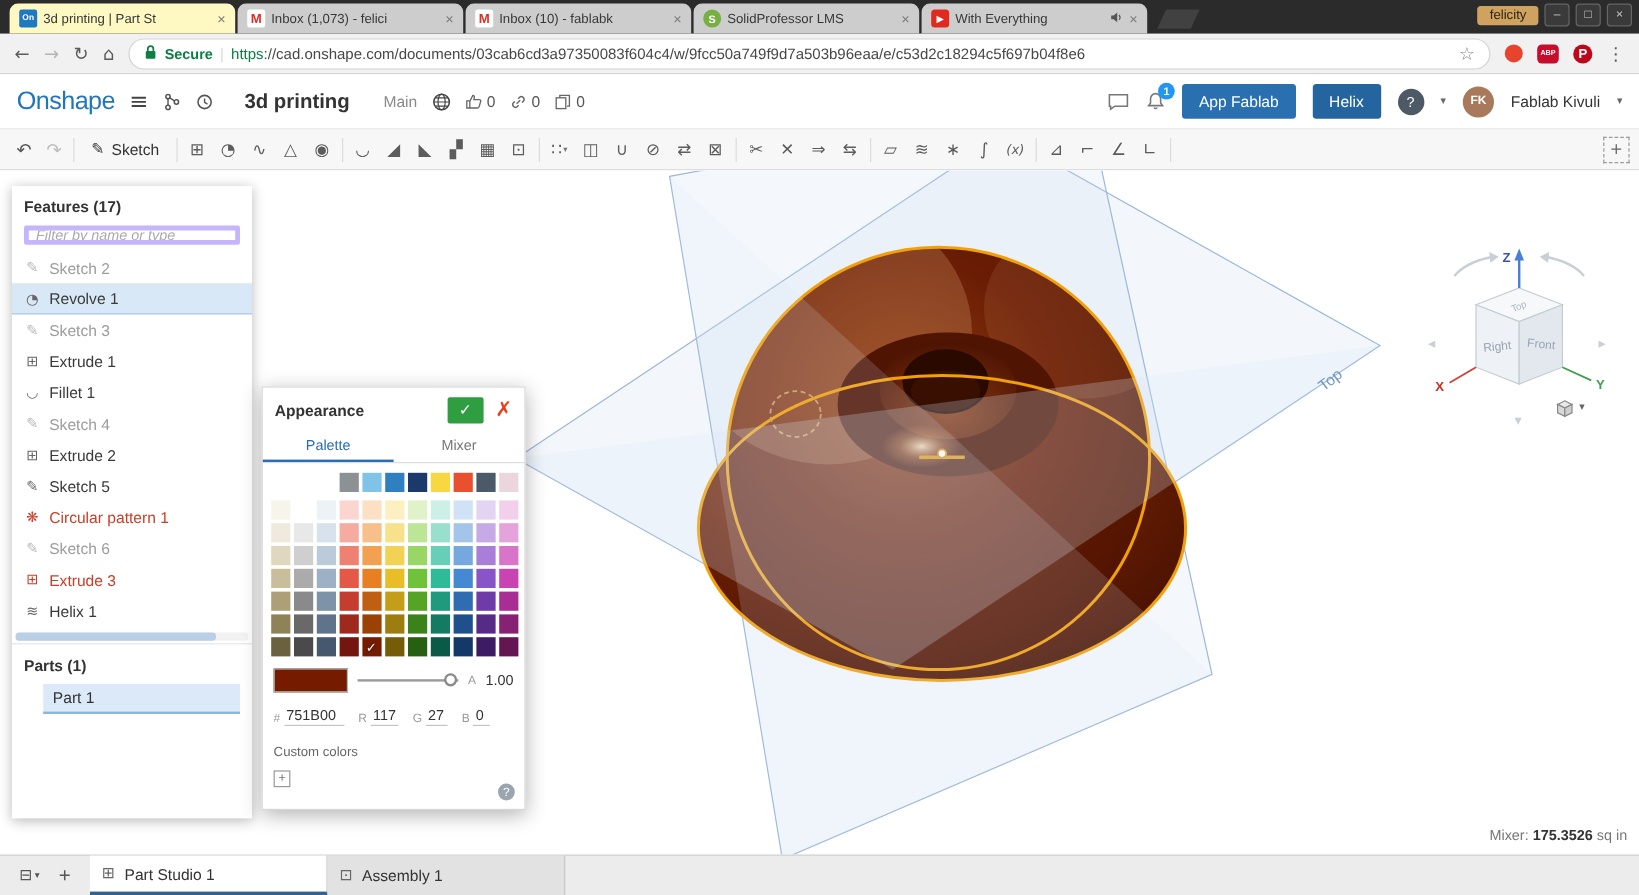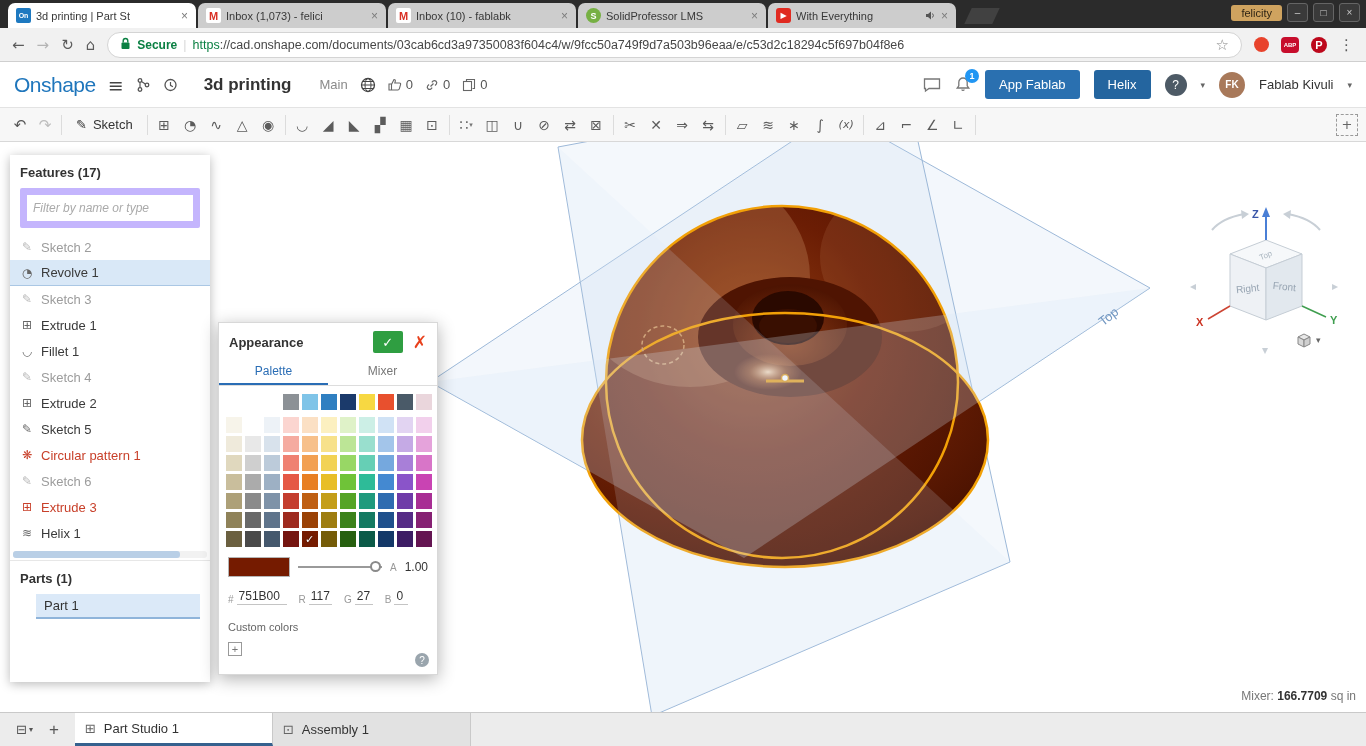--- a/index.html
+++ b/index.html
@@ -4,21 +4,21 @@
 <style>
   *{margin:0;padding:0;box-sizing:border-box}
   html,body{width:1366px;height:746px;overflow:hidden;background:#fff;
     font-family:"Liberation Sans","DejaVu Sans",sans-serif;-webkit-font-smoothing:antialiased}
   .glyph{font-family:"DejaVu Sans",sans-serif}
 
   
   .tabbar{height:28px;background:#2b2b2b;display:flex;align-items:flex-end;padding-left:8px;position:relative}
   .btab{width:188px;height:25px;border-radius:7px 7px 0 0;background:#cdcdcd;display:flex;align-items:center;
     padding:0 8px;gap:5px;margin-right:2px;min-width:0}
-  .btab.active{background:#ffffff}
+  .btab.active{background:#fef9c3}
   .btab .title{flex:1;font-size:11px;color:#383838;white-space:nowrap;overflow:hidden}
   .btab .close{font-size:12px;color:#7c7c7c;flex:0 0 auto}
   .fav{width:15px;height:15px;border-radius:2px;display:flex;align-items:center;justify-content:center;
     font-weight:bold;flex:0 0 auto}
   .fav.onshape{background:#1e79c0;color:#fff;font-size:7px}
   .fav.gmail{background:#fff;color:#d93025;font-size:11px}
   .fav.solidprofessor{background:#76b043;border-radius:50%;color:#fff;font-size:9px}
   .fav.youtube{background:#e02a20;color:#fff;font-size:8px;border-radius:3px}
   .newtab{width:28px;height:16px;background:#414141;transform:skewX(-25deg);margin:0 0 4px 10px}
   .winctrl{position:absolute;right:6px;top:3px;display:flex;align-items:center;gap:5px}
@@ -81,21 +81,21 @@
   .ticon-last{margin-left:auto;width:22px;height:22px;border:1px dashed #9a9a9a;font-size:13px;color:#666}
 
   
   .workspace{position:relative;height:570px;background:#fff;overflow:hidden}
   .scene{position:absolute;left:0;top:0}
 
   
   .fpanel{position:absolute;left:10px;top:13px;width:200px;height:527px;background:#fff;
     box-shadow:0 2px 10px rgba(0,0,0,.28);display:flex;flex-direction:column;padding-top:10px}
   .fp-title{font-size:13px;font-weight:bold;color:#333;padding:0 10px 8px}
-  .fp-filter{margin:0 10px 6px;height:40px;border:7px solid #c4b5fd;border-radius:2px;font-size:12px;
+  .fp-filter{margin:0 10px 6px;height:16px;border:4px solid #c4b5fd;border-radius:2px;font-size:12px;
     font-style:italic;padding:0 6px;color:#0f172a;font-family:inherit}
   .fp-filter::placeholder{color:#aaa;font-style:italic}
   .fitem{height:26px;display:flex;align-items:center;gap:7px;padding:0 10px;font-size:13px;color:#3a3a3a}
   .fitem .ficon{width:14px;text-align:center;font-size:12px;color:#666;font-family:"DejaVu Sans",sans-serif}
   .fitem.muted{color:#9c9c9c}.fitem.muted .ficon{color:#b7b7b7}
   .fitem.error{color:#c8402a}.fitem.error .ficon{color:#c8402a}
   .fitem.selected{background:#d9e8f7;border-bottom:1px solid #aac7e4}
   .fp-hscroll{height:7px;margin:5px 3px 2px;background:#f2f2f2;border-radius:3px}
   .fp-hscroll .thumb{width:86%;height:100%;background:#b9cfe6;border-radius:3px}
   .fp-parts-title{font-size:13px;font-weight:bold;color:#333;padding:10px 10px 8px;border-top:1px solid #e7e7e7}
@@ -432,21 +432,21 @@
     <svg width="16" height="16" viewBox="0 0 16 16">
         <polygon points="8,2 14,5 8,8 2,5" fill="#e8e8e8" stroke="#888"></polygon>
         <polygon points="2,5 8,8 8,15 2,12" fill="#d8d8d8" stroke="#888"></polygon>
         <polygon points="8,8 14,5 14,12 8,15" fill="#cfcfcf" stroke="#888"></polygon>
       </svg>
     <span class="glyph">▾</span>
   </div>
 
   <div class="areatext">
     <span>Mixer:</span>
-    <b>166.7709</b>
+    <b>175.3526</b>
     <span>sq in</span>
   </div>
 
   <div class="fpanel">
     <div class="fp-title">Features (17)</div>
     <input class="fp-filter" placeholder="Filter by name or type" style="">
     <div>
         <div class="fitem muted">
           <span class="ficon">✎</span>
           <span>Sketch 2</span>

